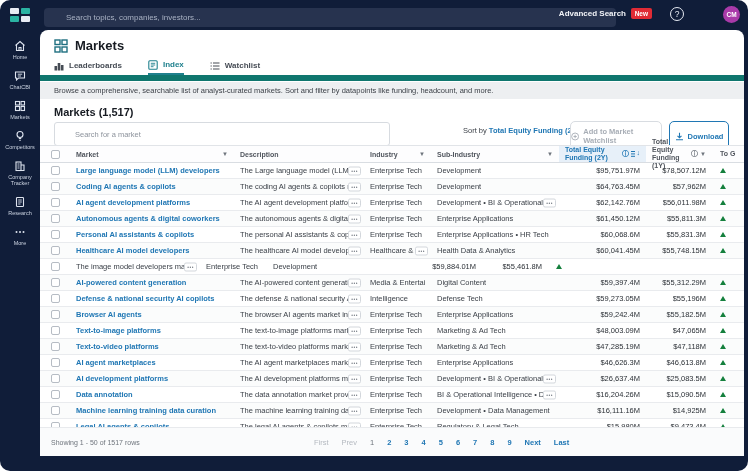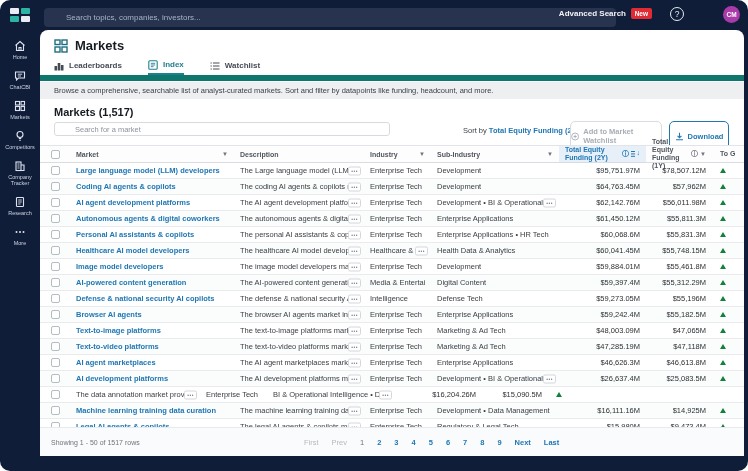--- a/index.html
+++ b/index.html
@@ -35,21 +35,21 @@
   #page-head { position:absolute; left:14px; top:8px; display:flex; align-items:center; gap:7px; }
   #page-title { font-size:13px; font-weight:bold; color:#171B22; }
   
   #tabs { position:absolute; left:0; top:30px; width:704px; height:21px; border-bottom:6px solid #0f766e; display:flex; padding-left:14px; gap:26px; }
   .tab { display:flex; align-items:center; gap:5px; font-size:8px; font-weight:bold; color:#464C55; cursor:pointer; padding-bottom:4px; }
   .tab.active { color:#1F808D; border-bottom:2.5px solid #1F808D; }
   
   #intro { position:absolute; left:0; top:52px; width:704px; height:17px; background:#EDEFF1; display:flex; align-items:center; padding-left:14px; font-size:7.5px; color:#3A3F46; }
   #section-title { position:absolute; left:14px; top:76px; font-size:11px; font-weight:bold; color:#171B22; }
   
-  #market-search { position:absolute; left:14px; top:92px; width:336px; height:14px; border:1px solid #D7DBE0; border-radius:3px; font-size:7.5px; padding-left:20px; color:#3A3F46; outline:none; }
+  #market-search { position:absolute; left:14px; top:92px; width:336px; height:24px; border:1px solid #D7DBE0; border-radius:3px; font-size:7.5px; padding-left:20px; color:#3A3F46; outline:none; }
   #market-search::placeholder { color:#8D939C; }
   #controls .mag-icon { left:20px; top:97px; }
   .mag-dark::before { border-color:#6F757D !important; } .mag-dark::after { background:#6F757D !important; }
   #sort-by { position:absolute; left:423px; top:96px; font-size:7.5px; color:#3A3F46; cursor:pointer; white-space:nowrap; }
   #sort-by .sort-value { color:#2077B4; font-weight:bold; }
   #sort-by .caret { color:#2077B4; font-size:7px; }
   .btn { position:absolute; top:91px; height:30px; border-radius:5px; font-size:7.5px; font-weight:bold; display:flex; align-items:center; justify-content:center; gap:4px; background:#fff; }
   #btn-watchlist { left:530px; width:92px; border:1px solid #D8DCE1; color:#A8AEB6; }
   #btn-download  { left:629px; width:60px; border:1px solid #2077B4; color:#2077B4; cursor:pointer; }
   
@@ -80,21 +80,21 @@
   .num { font-size:7.5px; color:#2B3036; }
   .more-pill { position:absolute; right:3px; top:50%; transform:translateY(-50%); background:#fff; border:1px solid #D3D7DC; border-radius:2px; color:#7C828A; font-size:5px; line-height:5px; padding:1px 2px; letter-spacing:0.5px; cursor:pointer; }
   .up-tri { width:0; height:0; border-left:3.5px solid transparent; border-right:3.5px solid transparent; border-bottom:5px solid #15803D; }
   
   .sortdesc { display:inline-block; position:relative; width:9px; height:8px; }
   .sortdesc::before { content:""; position:absolute; left:0; top:1px; width:4px; height:1.1px; background:#2077B4; box-shadow:0 2.4px 0 #2077B4, 0 4.8px 0 #2077B4; }
   .sortdesc::after { content:"↓"; position:absolute; right:0; top:-1px; font-size:7px; color:#2077B4; }
   
   #foot { position:absolute; left:0; top:397px; width:704px; height:29px; background:#FAFBFC; border-top:1px solid #E8EAED; }
   #foot-summary { position:absolute; left:11px; top:11px; font-size:7px; color:#6E747C; }
-  #pagination { position:absolute; left:264px; top:10px; display:flex; gap:13px; font-size:7.5px; }
+  #pagination { position:absolute; left:274px; top:10px; display:flex; gap:13px; font-size:7.5px; }
   #pagination .pg { text-decoration:none; cursor:pointer; }
   #pagination .disabled { color:#B4B9C0; cursor:default; }
   #pagination .current { color:#6E747C; }
   #pagination .link { color:#2077B4; font-weight:bold; }
 </style>
 </head>
 <body>
 
 <div id="window">
 
@@ -408,23 +408,20 @@
     <div class="td c-f2 num">$60,041.45M</div>
     <div class="td c-f1 num">$55,748.15M</div>
     <div class="td c-gr">
               <span class="up-tri"></span>
             </div>
   </div>
           <div class="tr">
     <div class="td c-check">
               <span class="cb"></span>
             </div>
-    <div class="td c-market">
-              <a class="link">Image model developers</a>
-            </div>
     <div class="td c-desc">
               <span class="txt">The image model developers market</span>
               <span class="more-pill">•••</span>
             </div>
     <div class="td c-ind">
               <span class="txt">Enterprise Tech</span>
             </div>
     <div class="td c-sub">
               <span class="txt">Development</span>
             </div>
@@ -592,20 +589,23 @@
             </div>
     <div class="td c-f2 num">$26,637.4M</div>
     <div class="td c-f1 num">$25,083.5M</div>
     <div class="td c-gr">
               <span class="up-tri"></span>
             </div>
   </div>
           <div class="tr">
     <div class="td c-check">
               <span class="cb"></span>
+            </div>
+    <div class="td c-market">
+              <a class="link">Data annotation</a>
             </div>
     <div class="td c-desc">
               <span class="txt">The data annotation market provides</span>
               <span class="more-pill">•••</span>
             </div>
     <div class="td c-ind">
               <span class="txt">Enterprise Tech</span>
             </div>
     <div class="td c-sub">
               <span class="txt">BI &amp; Operational Intelligence • Data</span>

